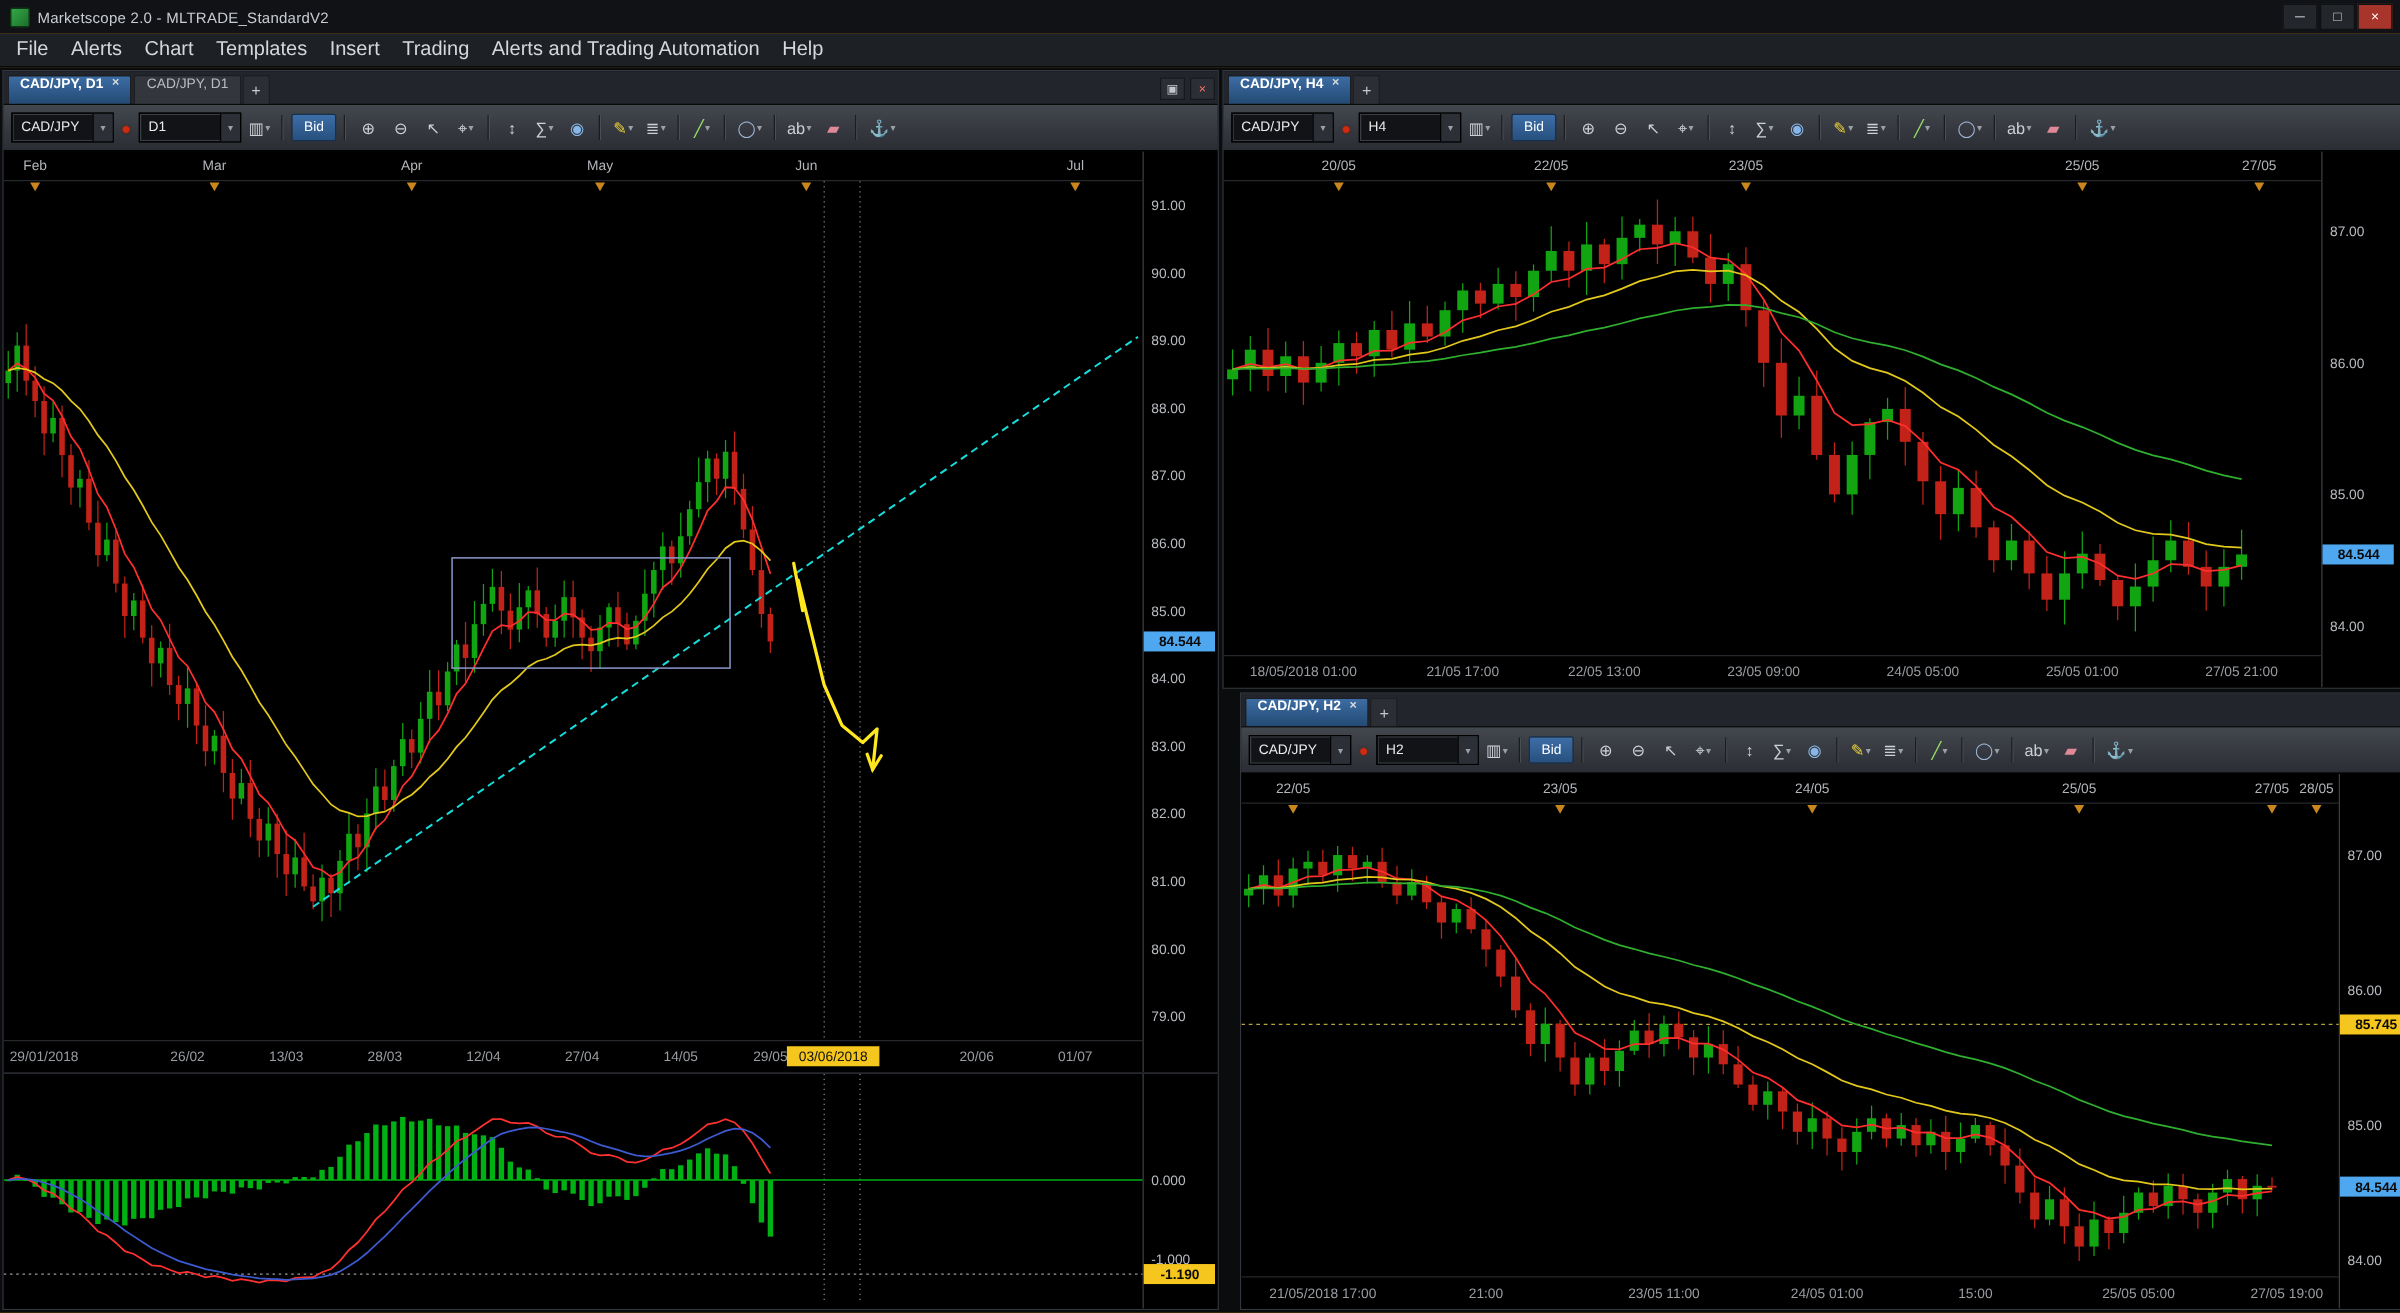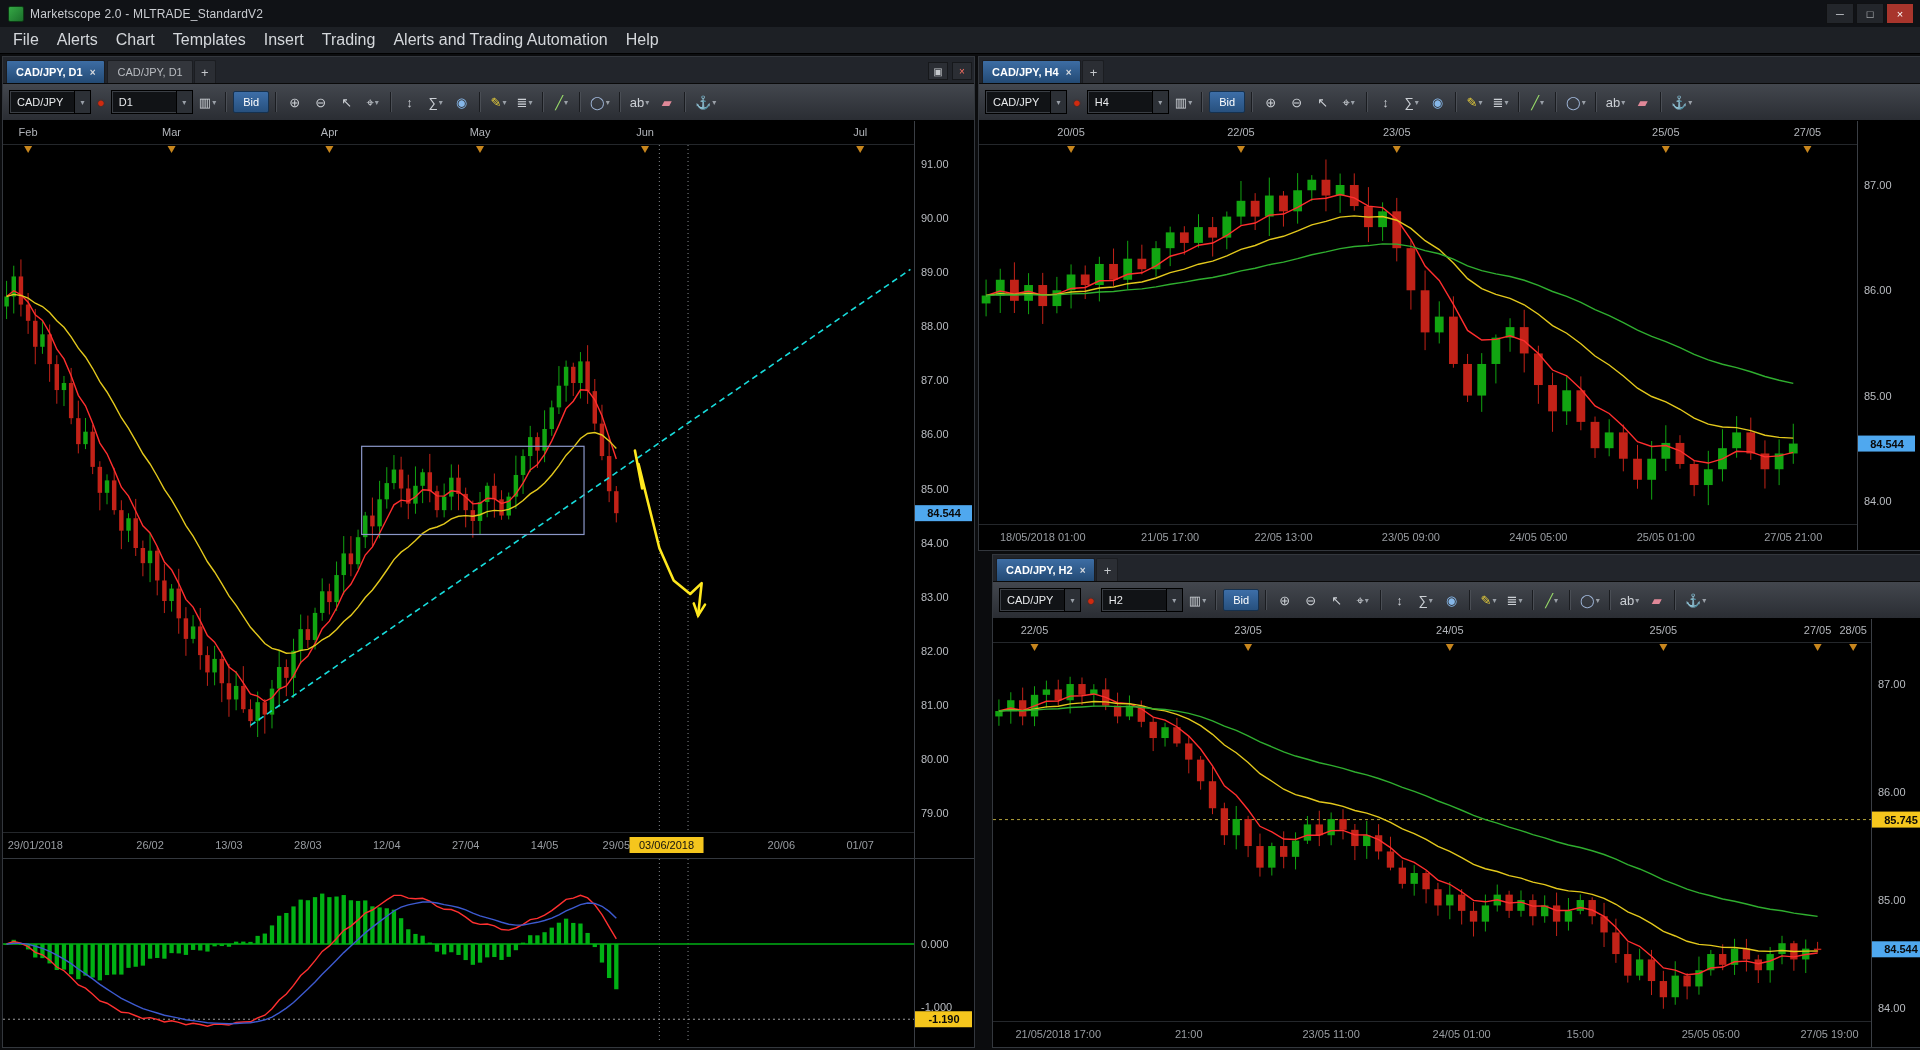--- a/index.html
+++ b/index.html
@@ -16,21 +16,21 @@
   .menubar{height:26px;background:#1d2025;color:#d4d7db;display:flex;align-items:center;font-size:16px;border-bottom:1px solid #000;flex:0 0 26px;padding-left:4px}
   .menu-item{padding:4px 9px;cursor:default}
   
   .workspace{flex:1;position:relative;background:#0b0c0e}
   .panel{position:absolute;background:#14161a;border:1px solid #33373d;display:flex;flex-direction:column;box-sizing:border-box}
   #panel-d1{left:2px;top:2px;width:973px;bottom:2px}
   #panel-h4{left:978px;top:2px;width:1128px;height:495px}
   #panel-h2{left:992px;top:500px;width:1036px;bottom:2px}
   
   .tabstrip{height:26px;flex:0 0 26px;background:#22252b;display:flex;align-items:flex-end;border-bottom:1px solid #0a0a0a;padding-left:2px}
-  .tab{height:22px;display:flex;align-items:center;padding:0 9px;margin:0 1px;font-size:11px;color:#b9bcc1;background:#33363c;border:1px solid #1b1d21;border-bottom:none;border-radius:2px 2px 0 0}
+  .tab{height:22px;display:flex;align-items:flex-start;padding:0 9px;margin:0 1px;font-size:11px;color:#b9bcc1;background:#33363c;border:1px solid #1b1d21;border-bottom:none;border-radius:2px 2px 0 0}
   .tab.active{background:linear-gradient(#3d6da4,#234a74);color:#fff;font-weight:bold}
   .tab-close{margin-left:7px;font-size:10px;color:#d7dade}
   .tab-add{width:20px;height:22px;display:flex;align-items:center;justify-content:center;color:#c5c8cc;background:#2b2e34;border:1px solid #1b1d21;border-bottom:none;border-radius:2px 2px 0 0;font-size:13px}
   .mdi-btn{width:18px;height:16px;font-size:10px;color:#c4c7cb;display:flex;align-items:center;justify-content:center;margin:0 2px 3px 2px;background:#2b2e34;border:1px solid #16181b}
   .mdi-btn.close{color:#ff7163}
   
   .toolbar{height:36px;flex:0 0 36px;background:linear-gradient(#43474e,#2a2d33);border-bottom:1px solid #000;display:flex;align-items:center;padding:0 6px;gap:3px}
   .tb-dd{display:flex;align-items:center;height:22px;background:#111316;border:1px solid #000;box-shadow:inset 0 0 0 1px #3a3e44;color:#e8eaec;font-size:11px}
   .tb-dd .txt{padding:0 7px;min-width:50px}
   .tb-dd .car{width:15px;height:22px;background:#2c3036;display:flex;align-items:center;justify-content:center;color:#9aa0a8;font-size:8px;border-left:1px solid #000}

